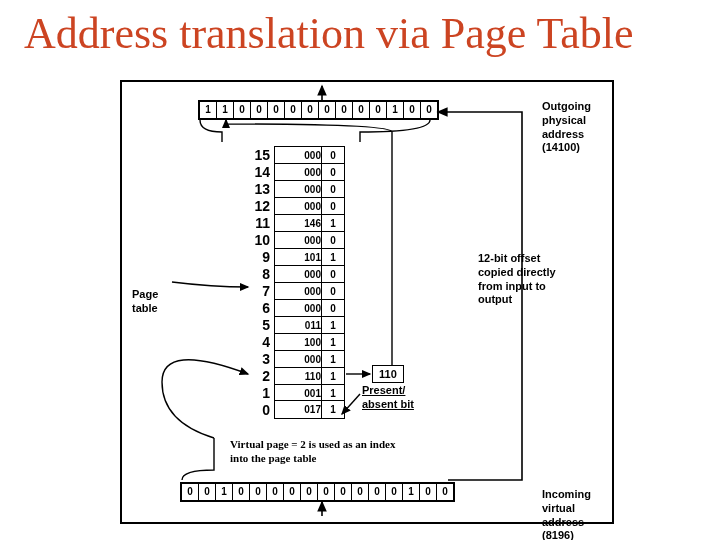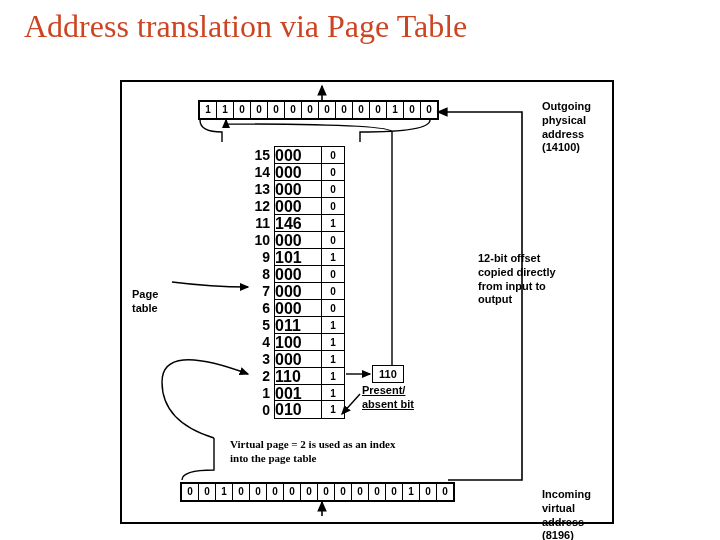--- a/index.html
+++ b/index.html
@@ -9,21 +9,21 @@
     height: 540px;
     font-family: "Times New Roman", serif;
     background: #fff;
     position: relative;
     overflow: hidden;
   }
   .title {
     position: absolute;
     top: 8px;
     left: 24px;
-    font-size: 32px;
+    font-size: 44px;
     color: #cc4422;
     font-weight: normal;
   }
   .frame {
     position: absolute;
     top: 80px;
     left: 120px;
     width: 490px;
     height: 440px;
     border: 2px solid #000;
@@ -63,23 +63,23 @@
     width: 20px;
     text-align: right;
     font-size: 14px;
     margin-right: 4px;
   }
   .pt-frame {
     width: 46px;
     height: 17px;
     border: 1px solid #000;
     border-bottom: none;
-    text-align: left;
+    text-align: right;
     line-height: 17px;
-    font-size: 16px;
+    font-size: 10px;
   }
   .pt-pres {
     width: 22px;
     height: 17px;
     border: 1px solid #000;
     border-left: none;
     border-bottom: none;
     text-align: center;
     line-height: 17px;
     font-size: 10px;
@@ -221,21 +221,21 @@
         <div class="pt-frame">110</div>
         <div class="pt-pres">1</div>
       </div>
       <div class="pt-row">
         <div class="pt-idx">1</div>
         <div class="pt-frame">001</div>
         <div class="pt-pres">1</div>
       </div>
       <div class="pt-row">
         <div class="pt-idx">0</div>
-        <div class="pt-frame">010</div>
+        <div class="pt-frame">017</div>
         <div class="pt-pres">1</div>
       </div>
     </div>
 
   <div class="note-box" style="top:283px;left:250px;">110</div>
 
   <div class="lbl" style="top:18px;left:420px;width:70px;">Outgoing physical address (14100)</div>
   <div class="lbl" style="top:406px;left:420px;width:70px;">Incoming virtual address (8196)</div>
   <div class="lbl" style="top:206px;left:10px;width:44px;">Page table</div>
   <div class="lbl" style="top:170px;left:312px;width:100px;margin-left:44px;">12-bit offset copied directly from input to output</div>

